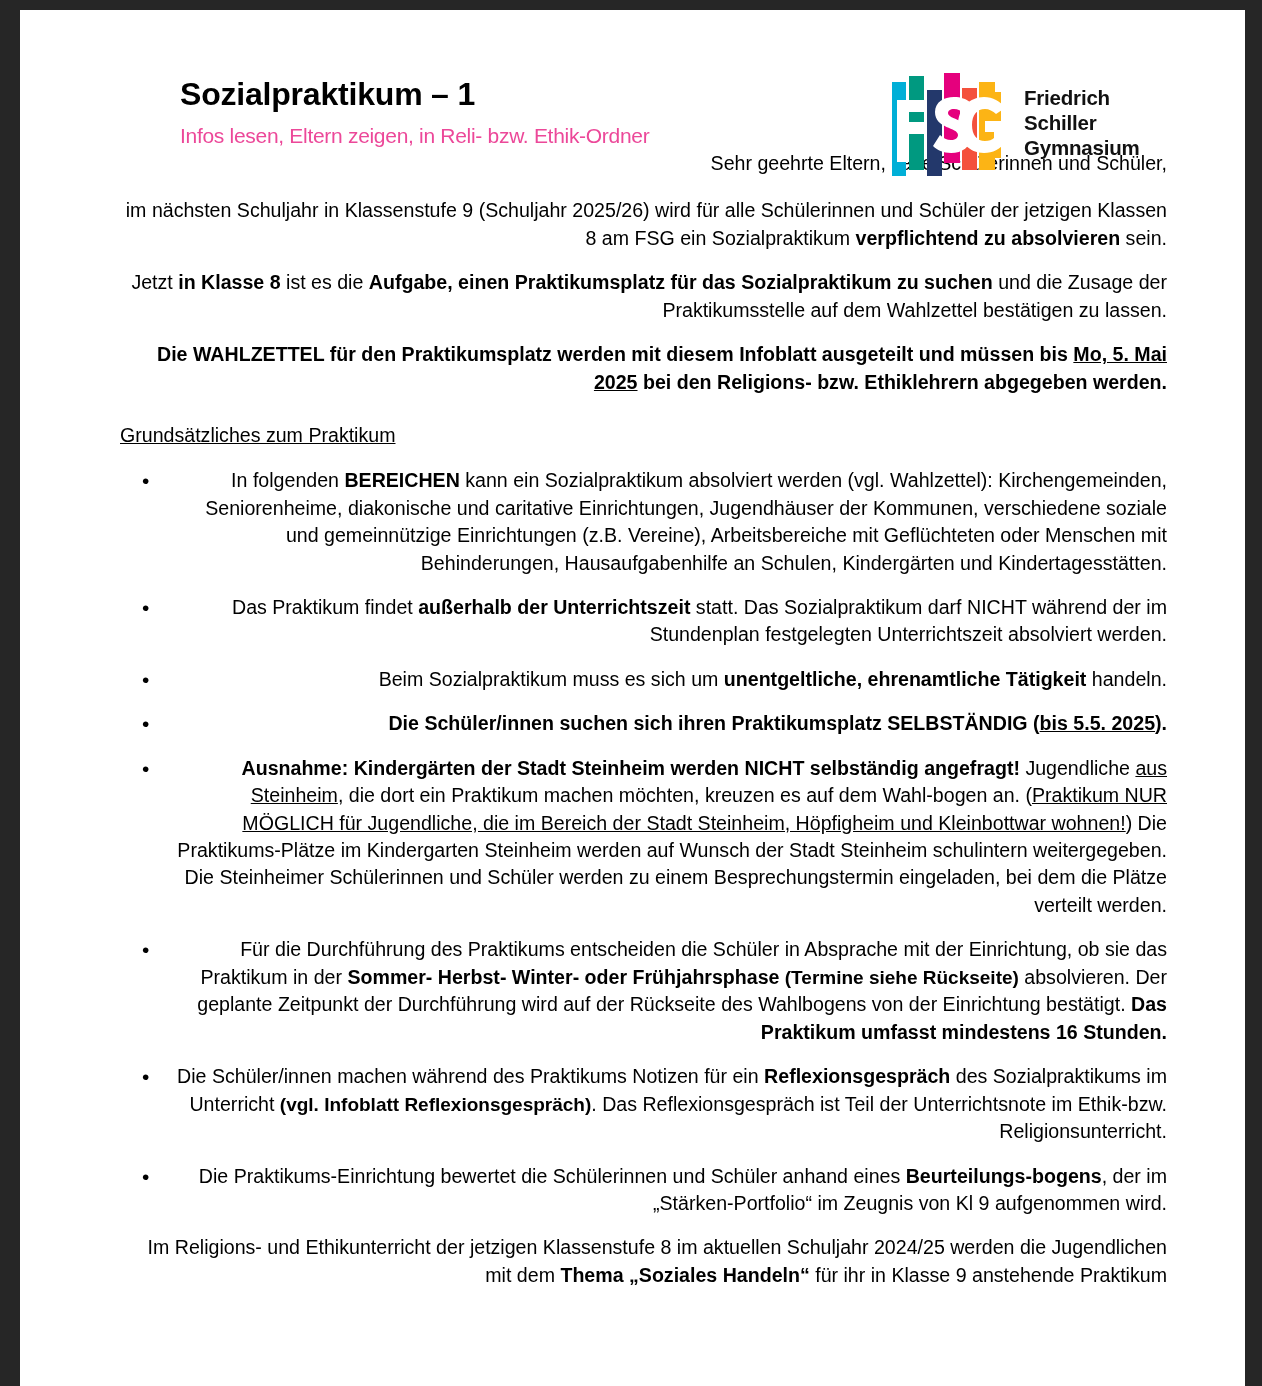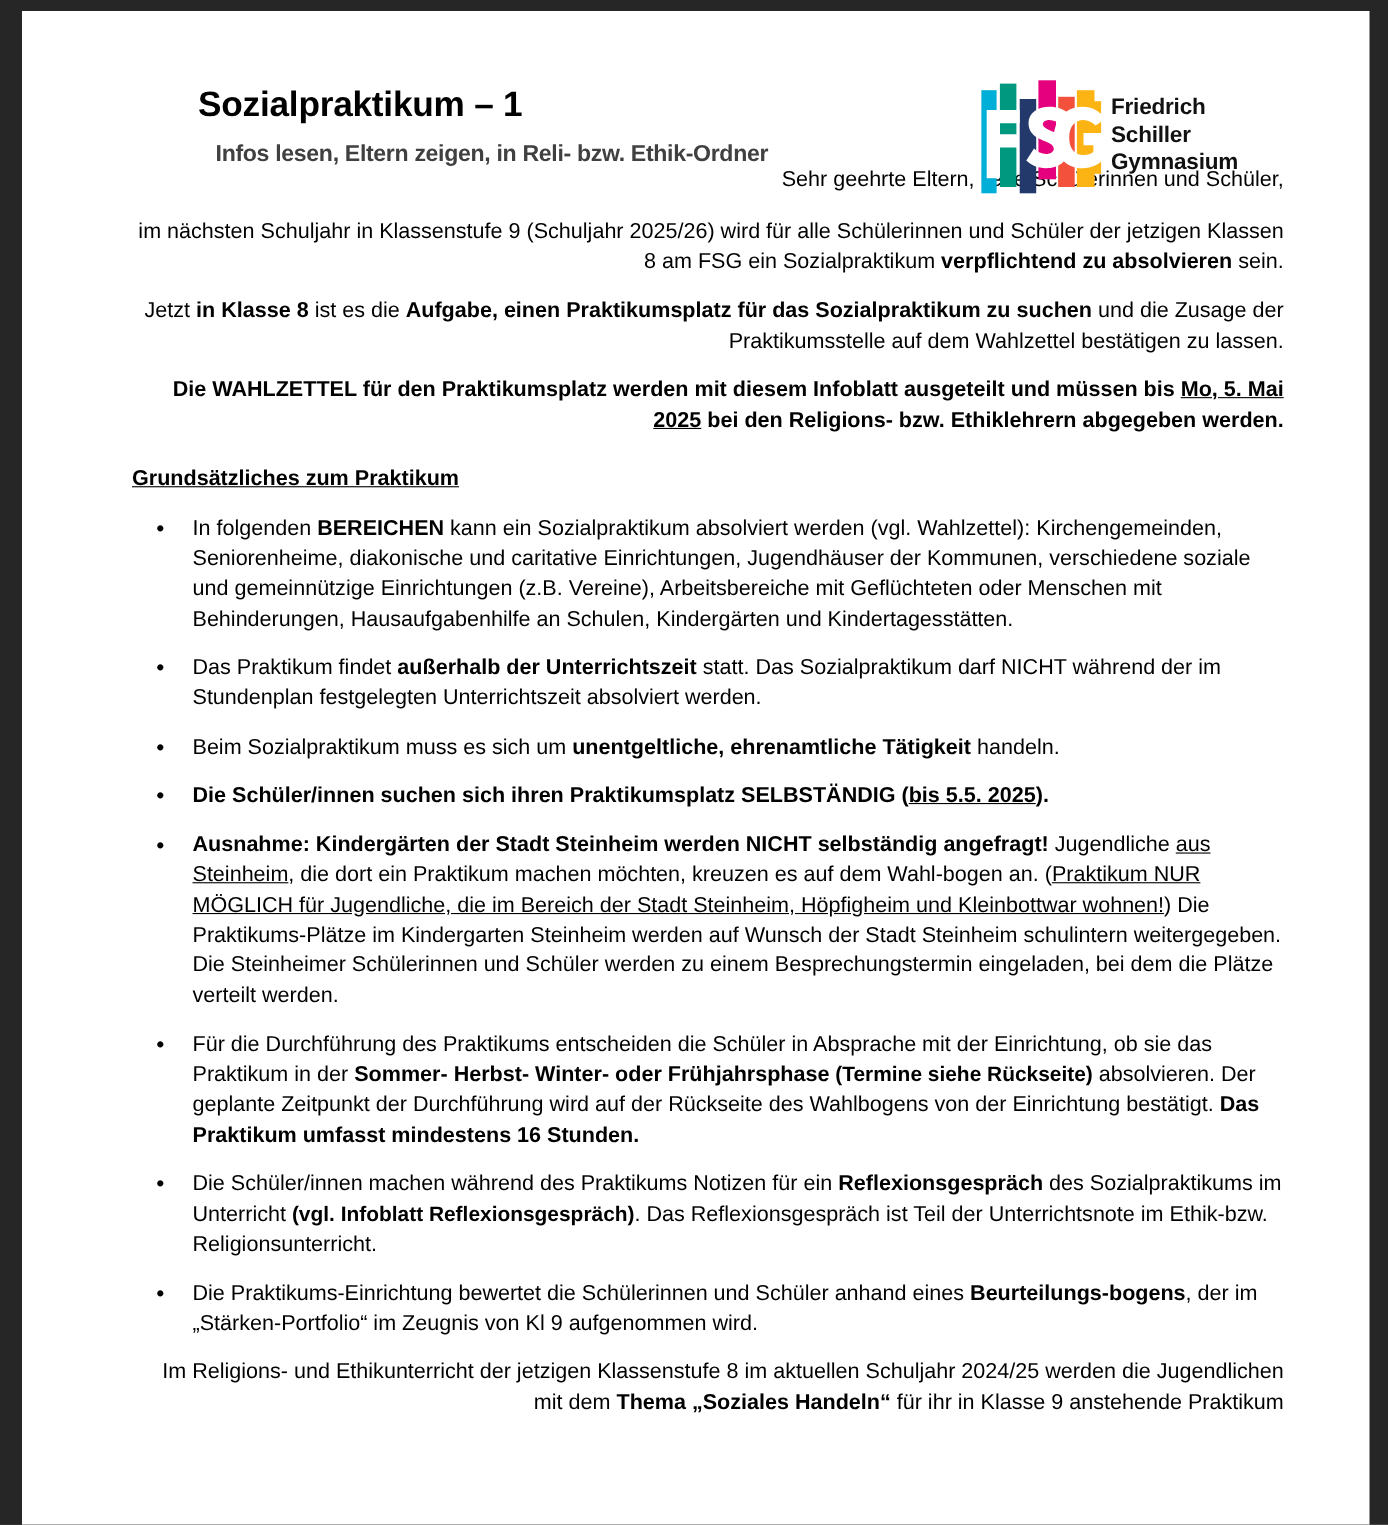--- a/index.html
+++ b/index.html
@@ -50,35 +50,35 @@
   .doc-title {
     font-size: 32px;
     font-weight: bold;
     letter-spacing: -0.2px;
     color: #000;
     margin: 0 0 12px 0;
     line-height: 1.05;
   }
   .doc-subtitle {
     font-size: 21px;
-    font-weight: bold;
-    color: #404040;
-    margin: 16px;
+    font-weight: normal;
+    color: #ec4899;
+    margin: 0;
     line-height: 1.1;
     letter-spacing: -0.3px;
   }
 
   
   .logo {
     position: absolute;
     left: 872px;
     top: 58px;
     display: flex;
     align-items: center;
-    gap: 0;
+    gap: 14px;
   }
   .logo-mark {
     position: relative;
     width: 118px;
     height: 108px;
   }
   .logo-mark .letters {
     position: absolute;
     left: 0;
     top: 0;
@@ -102,34 +102,35 @@
     color: #000;
   }
   p.para {
     margin: 0 0 17px 0;
     text-align: right;
   }
   p.greeting {
     margin: 0 0 20px 0;
   }
   .section-head {
-    font-weight: bold;
+    font-weight: normal;
     text-decoration: underline;
     margin: 26px 0 18px 0;
     font-size: 19.6px;
   }
   ul.bullets {
     list-style: none;
     margin: 0;
     padding: 0;
   }
   ul.bullets > li {
     position: relative;
     padding-left: 55px;
     margin-bottom: 17px;
+    text-align: right;
   }
   ul.bullets > li::before {
     content: "\2022";
     position: absolute;
     left: 22px;
     top: -1px;
     font-size: 21px;
     line-height: inherit;
   }
   b, strong { font-weight: bold; }

